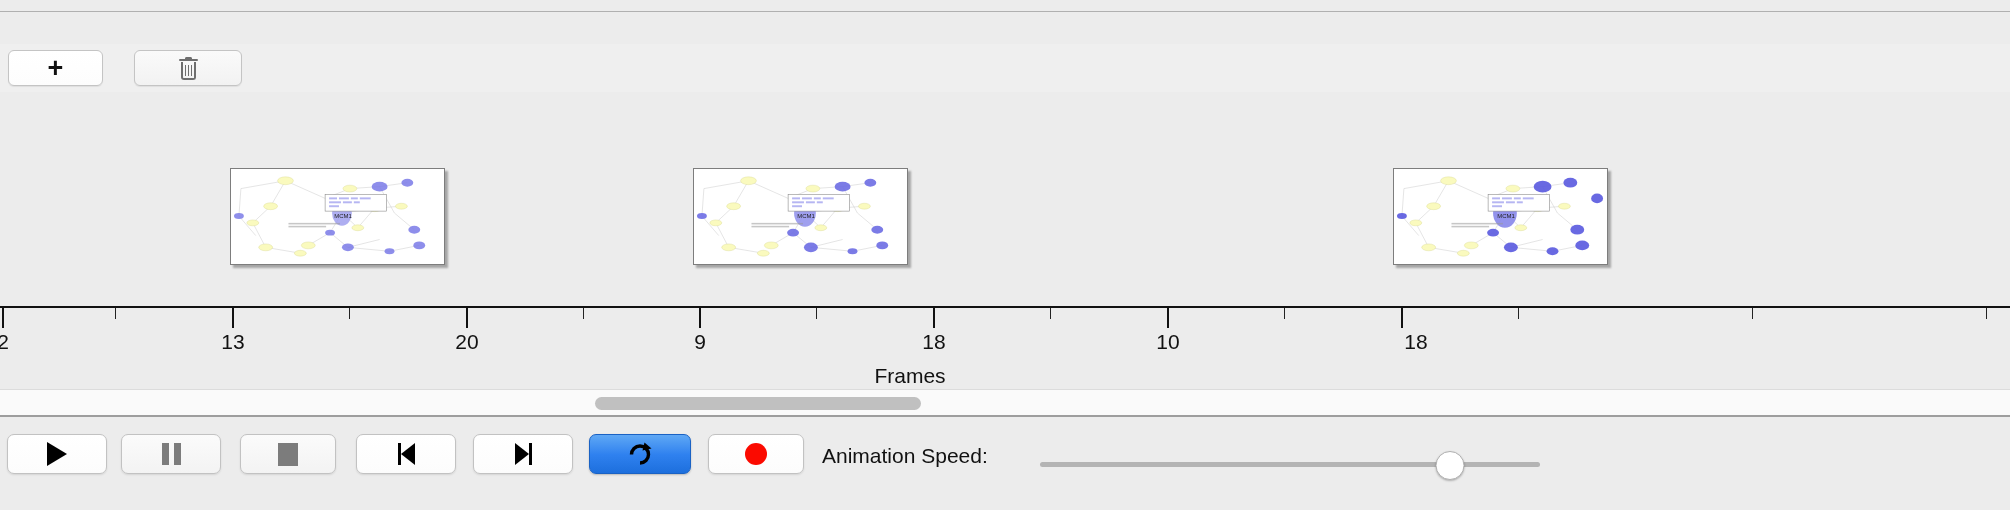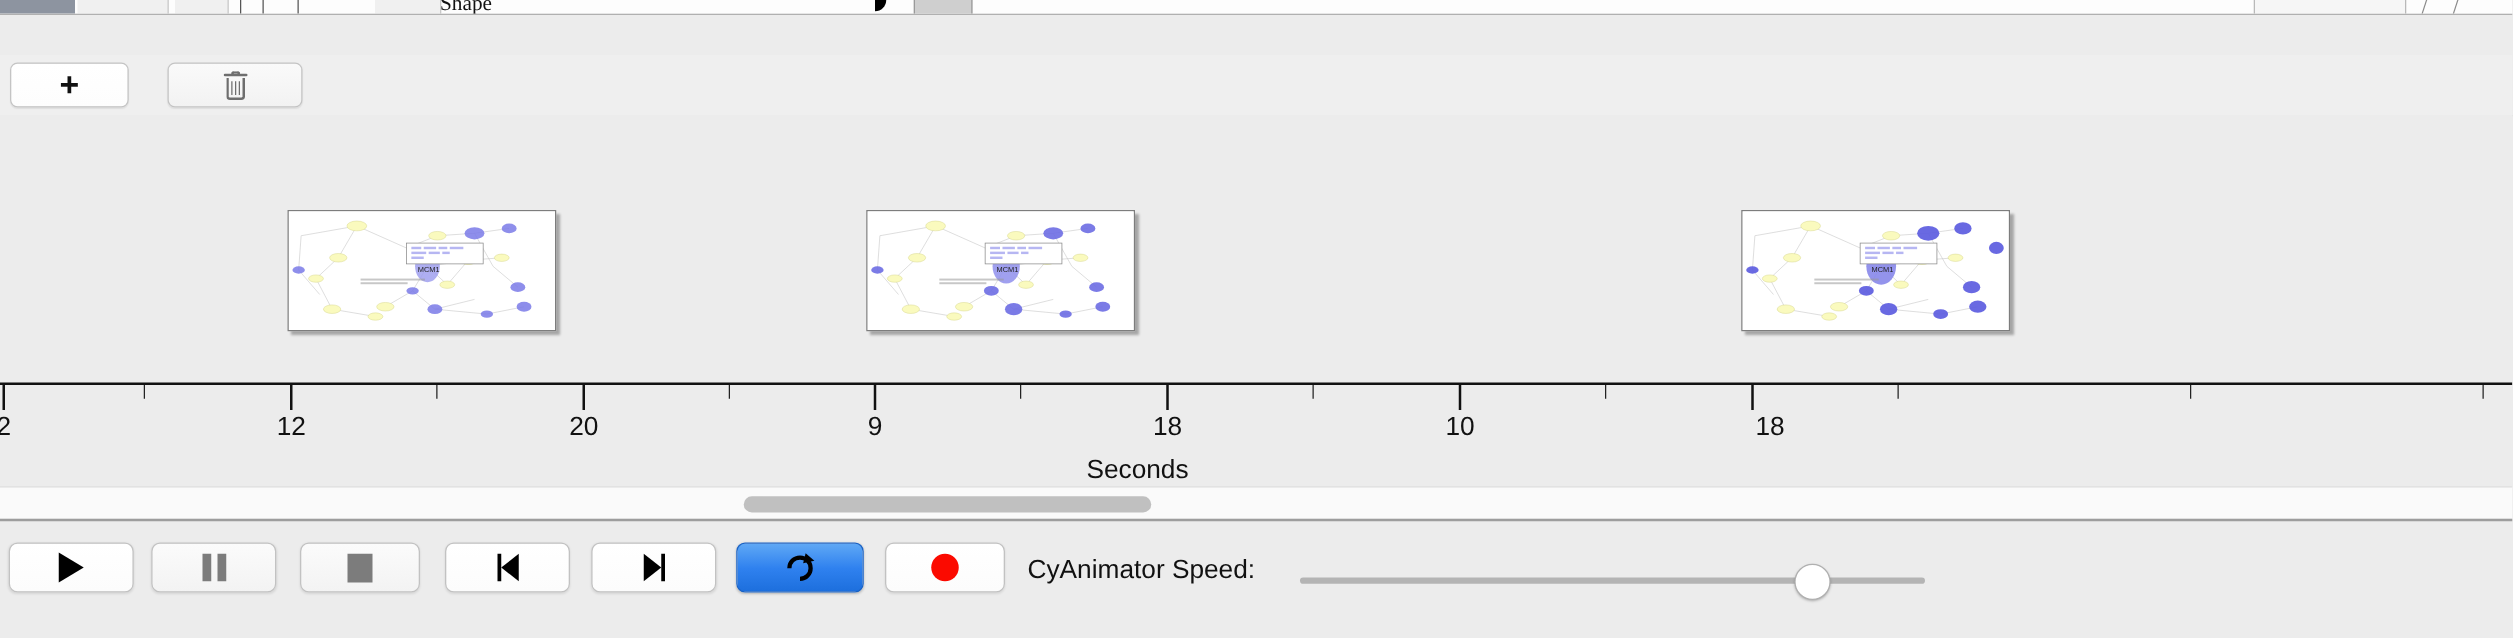--- a/index.html
+++ b/index.html
@@ -167,35 +167,20 @@
     position:absolute;top:-11px;width:27px;height:27px;border-radius:50%;
     background:#fff;border:1px solid #b0b0b0;box-shadow:0 1px 2px rgba(0,0,0,.25);
     transform:translateX(-50%);cursor:default;
   }
 </style>
 </head>
 <body>
 
 <div id="app">
 
-  <div class="bg-strip">
-    <div class="bgdark"></div>
-    <div class="bgtab" style="left:62px;width:72px;"></div>
-    <div class="bgtab" style="left:140px;width:42px;"></div>
-    <div class="bgline" style="left:192px;"></div>
-    <div class="bgline" style="left:210px;"></div>
-    <div class="bgline" style="left:238px;"></div>
-    <div class="bgtab" style="left:300px;width:52px;"></div>
-    <div class="bgtext">Shape</div>
-    <div class="bgblack"></div>
-    <div class="bggray"></div>
-    <div class="bgscroll"></div>
-    <div class="bgchev" style="right:70px;"></div>
-    <div class="bgchev" style="right:45px;"></div>
-  </div>
   <div class="bg-strip-bottom"></div>
 
 
   <div class="toolbar">
     <div class="tbtn" id="btn-add">
       <span class="plus">+</span>
     </div>
     <div class="tbtn flat" id="btn-del">
       <span class="trash">
         <span class="handle"></span>
@@ -383,34 +368,34 @@
         <div class="tick min" style="left: 583px;"></div>
         <div class="tick min" style="left: 816px;"></div>
         <div class="tick min" style="left: 1050px;"></div>
         <div class="tick min" style="left: 1284px;"></div>
         <div class="tick min" style="left: 1518px;"></div>
         <div class="tick min" style="left: 1752px;"></div>
         <div class="tick min" style="left: 1986px;"></div>
         <div class="tick maj" style="left: 2px;"></div>
         <div class="ticklabel" style="left: 3px;">2</div>
         <div class="tick maj" style="left: 232px;"></div>
-        <div class="ticklabel" style="left: 233px;">12</div>
+        <div class="ticklabel" style="left: 233px;">13</div>
         <div class="tick maj" style="left: 466px;"></div>
         <div class="ticklabel" style="left: 467px;">20</div>
         <div class="tick maj" style="left: 699px;"></div>
         <div class="ticklabel" style="left: 700px;">9</div>
         <div class="tick maj" style="left: 933px;"></div>
         <div class="ticklabel" style="left: 934px;">18</div>
         <div class="tick maj" style="left: 1167px;"></div>
         <div class="ticklabel" style="left: 1168px;">10</div>
         <div class="tick maj" style="left: 1401px;"></div>
         <div class="ticklabel" style="left: 1402px; margin-left: 14px;">18</div>
       </div>
     <div class="axis-title">
-      <span>Seconds</span>
+      <span>Frames</span>
     </div>
   </div>
 
   <div class="hscroll">
     <div class="thumb" style="left: 29.6%; width: 16.2%;"></div>
   </div>
 
   <div class="transport">
     <div class="pbtn" id="p-play">
       <span class="ico-play"></span>
@@ -439,21 +424,21 @@
     <div class="pbtn active" id="p-loop">
       <svg width="28" height="28" viewBox="0 0 28 28">
         <path d="M5.5 14.5 A8.5 8.5 0 1 1 14 23" fill="none" stroke="#000" stroke-width="3.4" stroke-linecap="butt"></path>
         <polygon points="18.5,2.5 25.5,8.5 16.5,10.5" fill="#000"></polygon>
       </svg>
     </div>
     <div class="pbtn" id="p-rec">
       <span class="ico-rec"></span>
     </div>
 
-    <div class="speed-label">CyAnimator Speed:</div>
+    <div class="speed-label">Animation Speed:</div>
 
     <div class="slider">
       <div class="track"></div>
       <div class="knob" id="speed-knob" style="left: 82%;"></div>
     </div>
   </div>
 
 </div>
 
 </body></html>

